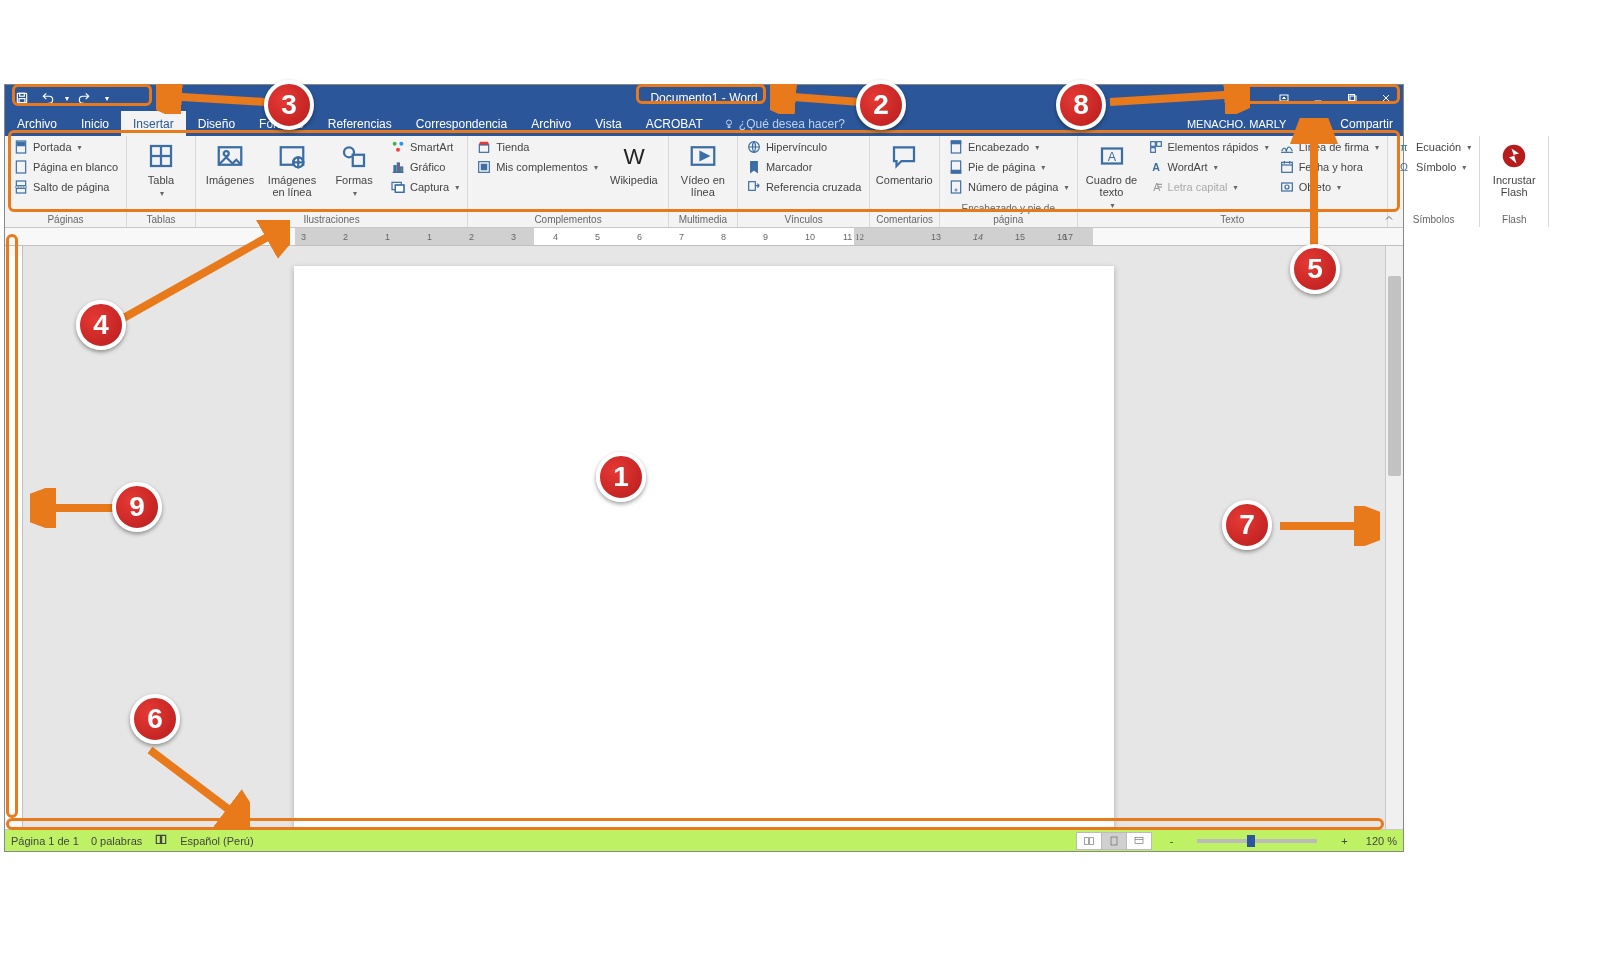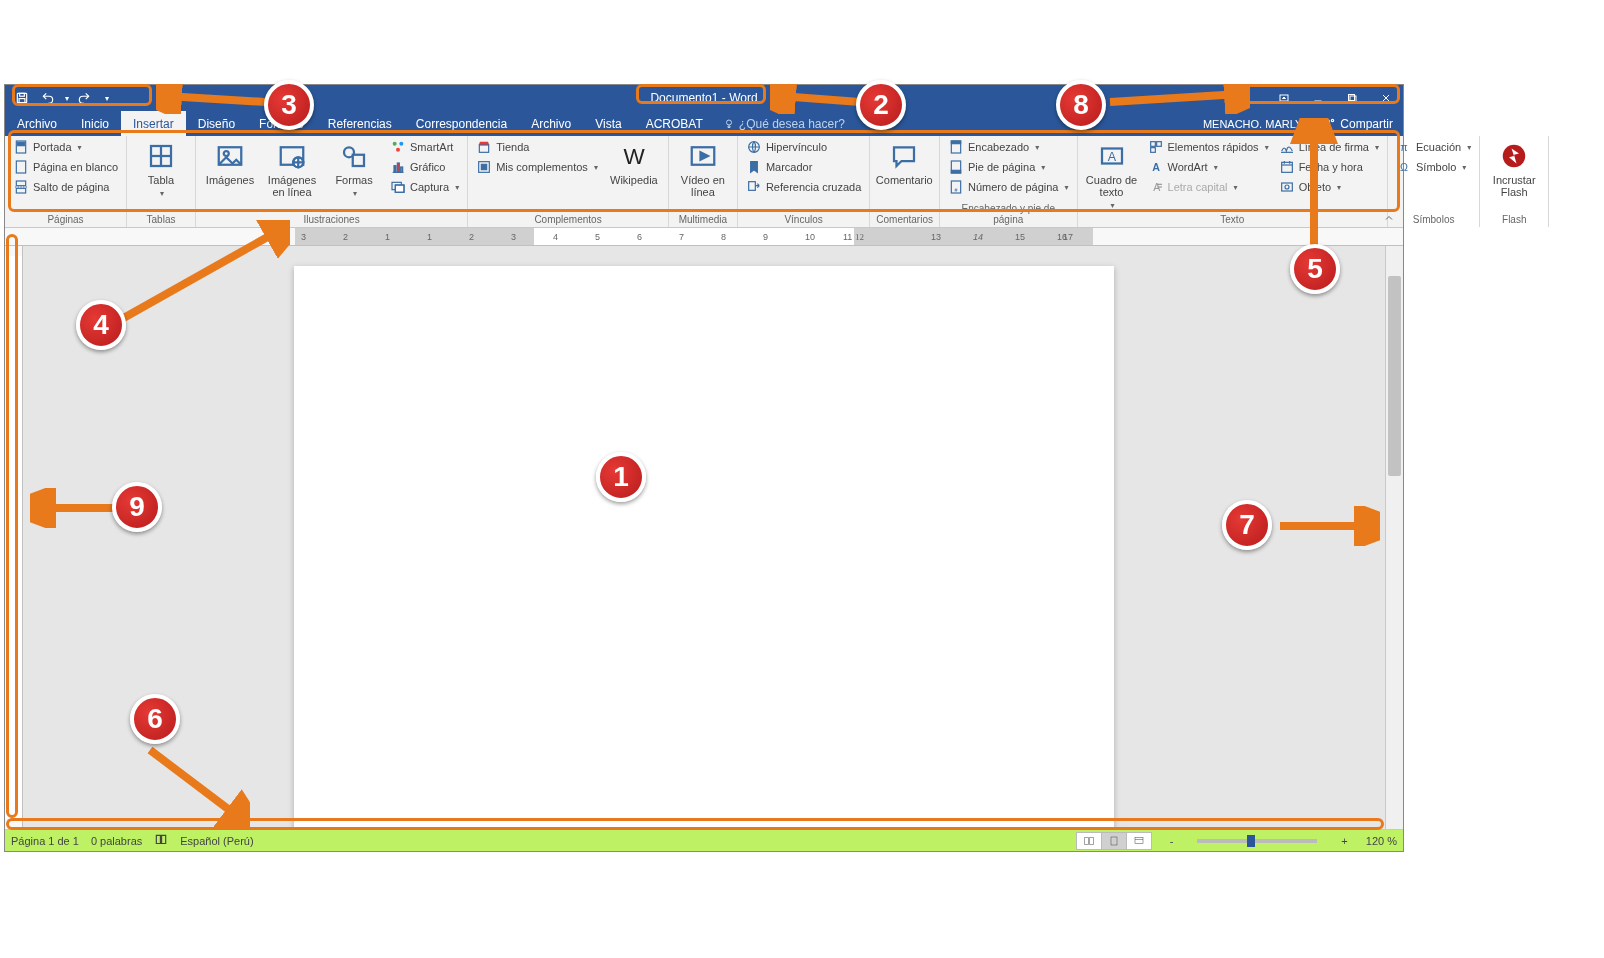--- a/index.html
+++ b/index.html
@@ -28,21 +28,21 @@
     background: #2b579a; height: 25px; display: flex; align-items: stretch;
     color: #fff; font-size: 12px;
   }
   .tab { padding: 0 12px; display: flex; align-items: center; cursor: pointer; }
   .tab.active { background: #f3f3f3; color: #2b579a; }
   .tellme { display: flex; align-items: center; padding: 0 8px; color: #bcd1ec; gap: 4px; }
   .tellme-input { background: transparent; border: none; color: #bcd1ec; outline: none; font-size: 12px; width: 160px; }
   .tellme-input::placeholder { color: #bcd1ec; }
   .tab-spacer { flex: 1; }
   .user-label { padding: 0 10px; display: flex; align-items: center; font-size: 11px; }
-  .share-btn { padding: 0 10px; display: flex; align-items: center; gap: 4px; cursor: pointer; font-size: 12px; }
+  .share-btn { padding: 0 10px; display: flex; align-items: center; gap: 20px; cursor: pointer; font-size: 12px; }
 
   
   .ribbon {
     background: #f3f3f3; height: 92px; display: flex; border-bottom: 1px solid #c8c8c8;
     font-size: 11px; color: #444;
   }
   .group {
     display: flex; flex-direction: column; padding: 2px 6px 0 6px;
     border-right: 1px solid #d8d8d8;
   }

